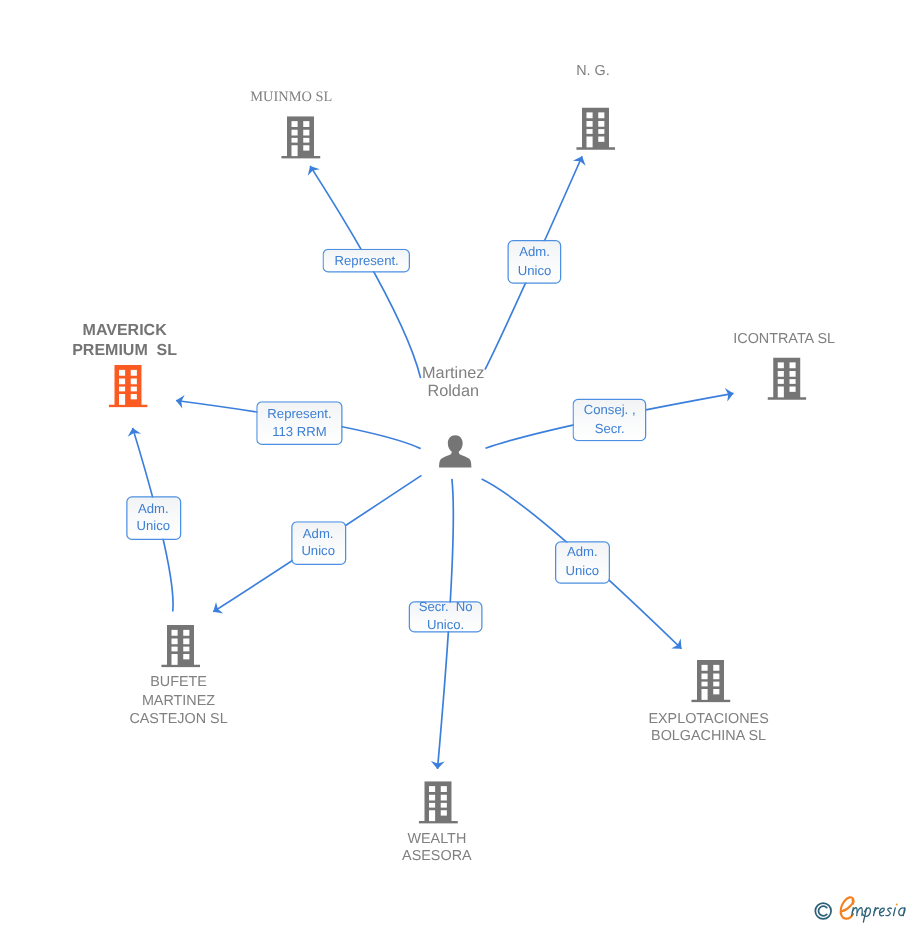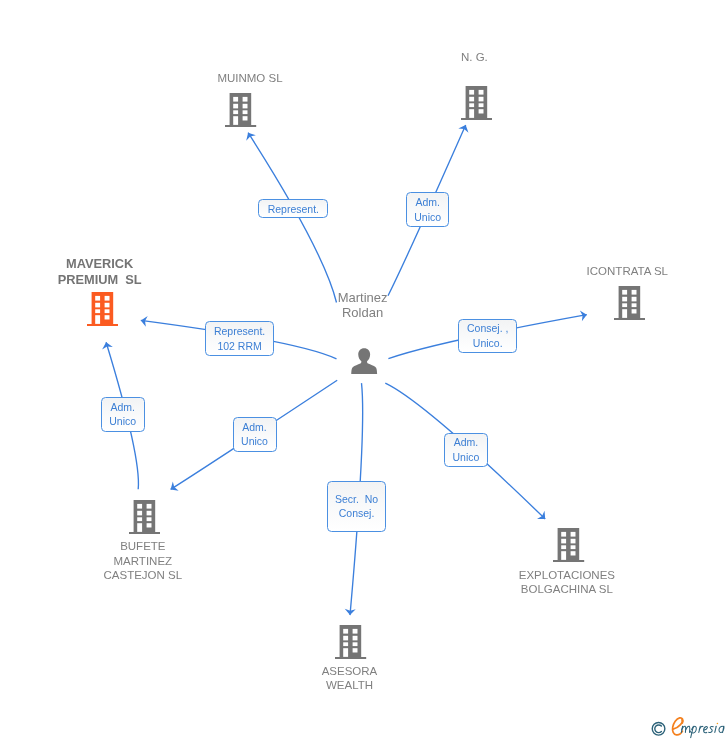--- a/index.html
+++ b/index.html
@@ -49,21 +49,21 @@
           <path d="M4.6 0 H26.2 V31.9 H31.2 V33.9 H0 V31.9 H4.6 Z" fill="#757575"></path>
           <rect x="8.2" y="3.9" width="4.9" height="4.7" fill="#fff"></rect>
           <rect x="8.2" y="10.8" width="4.9" height="4.6" fill="#fff"></rect>
           <rect x="8.2" y="17.3" width="4.9" height="3.8" fill="#fff"></rect>
           <rect x="8.2" y="23.2" width="4.9" height="8.7" fill="#fff"></rect>
           <rect x="17.6" y="3.9" width="4.9" height="4.7" fill="#fff"></rect>
           <rect x="17.6" y="10.8" width="4.9" height="4.6" fill="#fff"></rect>
           <rect x="17.6" y="17.3" width="4.9" height="3.8" fill="#fff"></rect>
           <rect x="17.6" y="23.2" width="4.9" height="4.3" fill="#fff"></rect>
         </svg></div>
-      <div class="node-label" style="left: 50px; top: 71.4px; width: 400px;"><div>MUINMO SL</div></div>
+      <div class="node-label" style="left: 33px; top: 71.4px; width: 400px; font-family: Liberation Serif, serif;"><div>MUINMO SL</div></div>
       <div class="node-icon" style="left: 460.6px; top: 86.15px;"><svg width="31.2" height="33.9" viewBox="0 0 31.2 33.9">
           <path d="M4.6 0 H26.2 V31.9 H31.2 V33.9 H0 V31.9 H4.6 Z" fill="#757575"></path>
           <rect x="8.2" y="3.9" width="4.9" height="4.7" fill="#fff"></rect>
           <rect x="8.2" y="10.8" width="4.9" height="4.6" fill="#fff"></rect>
           <rect x="8.2" y="17.3" width="4.9" height="3.8" fill="#fff"></rect>
           <rect x="8.2" y="23.2" width="4.9" height="8.7" fill="#fff"></rect>
           <rect x="17.6" y="3.9" width="4.9" height="4.7" fill="#fff"></rect>
           <rect x="17.6" y="10.8" width="4.9" height="4.6" fill="#fff"></rect>
           <rect x="17.6" y="17.3" width="4.9" height="3.8" fill="#fff"></rect>
           <rect x="17.6" y="23.2" width="4.9" height="4.3" fill="#fff"></rect>
@@ -109,46 +109,46 @@
           <path d="M4.6 0 H26.2 V31.9 H31.2 V33.9 H0 V31.9 H4.6 Z" fill="#757575"></path>
           <rect x="8.2" y="3.9" width="4.9" height="4.7" fill="#fff"></rect>
           <rect x="8.2" y="10.8" width="4.9" height="4.6" fill="#fff"></rect>
           <rect x="8.2" y="17.3" width="4.9" height="3.8" fill="#fff"></rect>
           <rect x="8.2" y="23.2" width="4.9" height="8.7" fill="#fff"></rect>
           <rect x="17.6" y="3.9" width="4.9" height="4.7" fill="#fff"></rect>
           <rect x="17.6" y="10.8" width="4.9" height="4.6" fill="#fff"></rect>
           <rect x="17.6" y="17.3" width="4.9" height="3.8" fill="#fff"></rect>
           <rect x="17.6" y="23.2" width="4.9" height="4.3" fill="#fff"></rect>
         </svg></div>
-      <div class="node-label" style="left: 149.5px; top: 663.5px; width: 400px;"><div>ASESORA</div><div>WEALTH</div></div>
+      <div class="node-label" style="left: 149.5px; top: 663.5px; width: 400px;"><div>WEALTH</div><div>ASESORA</div></div>
       <div class="node-icon" style="left: 553.4px; top: 528.25px;"><svg width="31.2" height="33.9" viewBox="0 0 31.2 33.9">
           <path d="M4.6 0 H26.2 V31.9 H31.2 V33.9 H0 V31.9 H4.6 Z" fill="#757575"></path>
           <rect x="8.2" y="3.9" width="4.9" height="4.7" fill="#fff"></rect>
           <rect x="8.2" y="10.8" width="4.9" height="4.6" fill="#fff"></rect>
           <rect x="8.2" y="17.3" width="4.9" height="3.8" fill="#fff"></rect>
           <rect x="8.2" y="23.2" width="4.9" height="8.7" fill="#fff"></rect>
           <rect x="17.6" y="3.9" width="4.9" height="4.7" fill="#fff"></rect>
           <rect x="17.6" y="10.8" width="4.9" height="4.6" fill="#fff"></rect>
           <rect x="17.6" y="17.3" width="4.9" height="3.8" fill="#fff"></rect>
           <rect x="17.6" y="23.2" width="4.9" height="4.3" fill="#fff"></rect>
         </svg></div>
       <div class="node-label" style="left: 366.9px; top: 567.8px; width: 400px;"><div>EXPLOTACIONES</div><div>BOLGACHINA SL</div></div>
       <div class="node-icon" style="left: 351.25px; top: 347.9px;"><svg width="26.4" height="26.6" viewBox="0 0 26.4 26.6">
           <path d="M13.2 0.2 C9.6 0.2 7.25 2.9 7.25 6.6 C7.25 9.5 8.6 12.1 10.35 13.2 C10.35 14.4 10.15 15.0 9.3 15.55 C7.0 16.6 3.4 17.8 2.0 19.0 C0.85 20.0 0.35 21.6 0.25 26.45 L26.15 26.45 C26.05 21.6 25.55 20.0 24.4 19.0 C23.0 17.8 19.4 16.6 17.1 15.55 C16.25 15.0 16.05 14.4 16.05 13.2 C17.8 12.1 19.15 9.5 19.15 6.6 C19.15 2.9 16.8 0.2 13.2 0.2 Z" fill="#757575"></path>
         </svg></div>
       <div class="center-label" style="left: 162.6px; top: 291px; width: 400px;"><div>Martinez</div><div>Roldan</div></div>
     </div>
   <div id="labels-layer">
       <div class="edge-label" style="left: 258.2px; top: 199.4px; width: 70.3px; height: 19px;"><div>Represent.</div></div>
       <div class="edge-label" style="left: 405.9px; top: 192.2px; width: 43.6px; height: 34.9px;"><div>Adm.</div><div>Unico</div></div>
-      <div class="edge-label" style="left: 458.3px; top: 318.5px; width: 58.9px; height: 34.1px;"><div>Consej. ,</div><div>Unico.</div></div>
-      <div class="edge-label" style="left: 205.4px; top: 321.2px; width: 68.4px; height: 34.9px;"><div>Represent.</div><div>102 RRM</div></div>
+      <div class="edge-label" style="left: 458.3px; top: 318.5px; width: 58.9px; height: 34.1px;"><div>Consej. ,</div><div>Secr.</div></div>
+      <div class="edge-label" style="left: 205.4px; top: 321.2px; width: 68.4px; height: 34.9px;"><div>Represent.</div><div>113 RRM</div></div>
       <div class="edge-label" style="left: 100.8px; top: 396.9px; width: 43.8px; height: 34.8px;"><div>Adm.</div><div>Unico</div></div>
       <div class="edge-label" style="left: 232.5px; top: 417.1px; width: 44.1px; height: 34.5px;"><div>Adm.</div><div>Unico</div></div>
-      <div class="edge-label" style="left: 326.7px; top: 480.7px; width: 59.7px; height: 51px;"><div>Secr.  No</div><div>Consej.</div></div>
+      <div class="edge-label" style="left: 326.7px; top: 480.7px; width: 59.7px; height: 25px;"><div>Secr.  No</div><div>Unico.</div></div>
       <div class="edge-label" style="left: 443.9px; top: 432.6px; width: 44px; height: 34.2px;"><div>Adm.</div><div>Unico</div></div>
     </div>
   <div class="logo" style="left:645px;top:712px;width:83px;height:28px;">
     <svg width="83" height="28" viewBox="0 0 83 28" style="display:block">
       <g>
         <circle cx="13.55" cy="16.8" r="6.3" fill="none" stroke="#2c6279" stroke-width="1.4"></circle>
         <path d="M16.4 14.1 A3.85 3.85 0 1 0 16.4 19.5" fill="none" stroke="#2c6279" stroke-width="1.4" stroke-linecap="round"></path>
       </g>
       <g>
         <path d="M37.4 11.0 C38.7 7.9 37.2 5.2 34.6 5.9 C31.4 6.7 28.4 11.0 27.7 15.2

